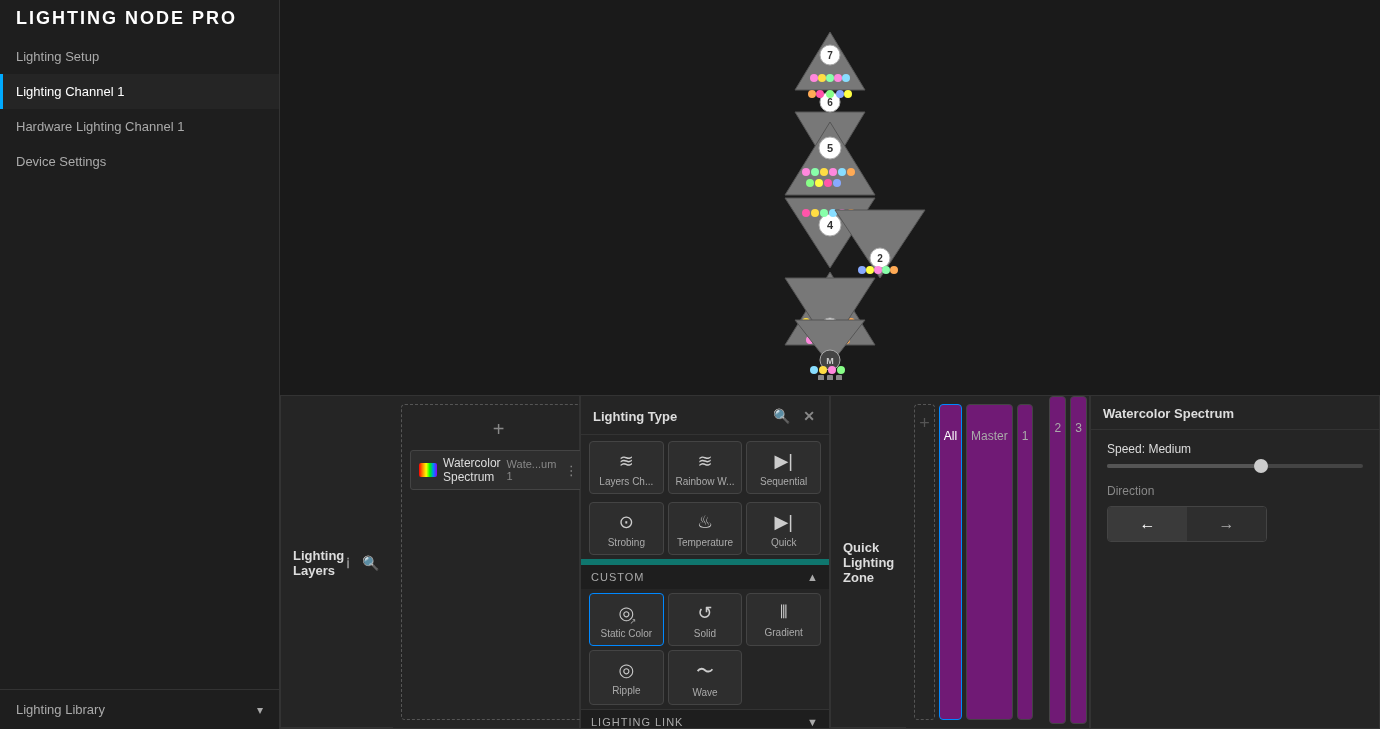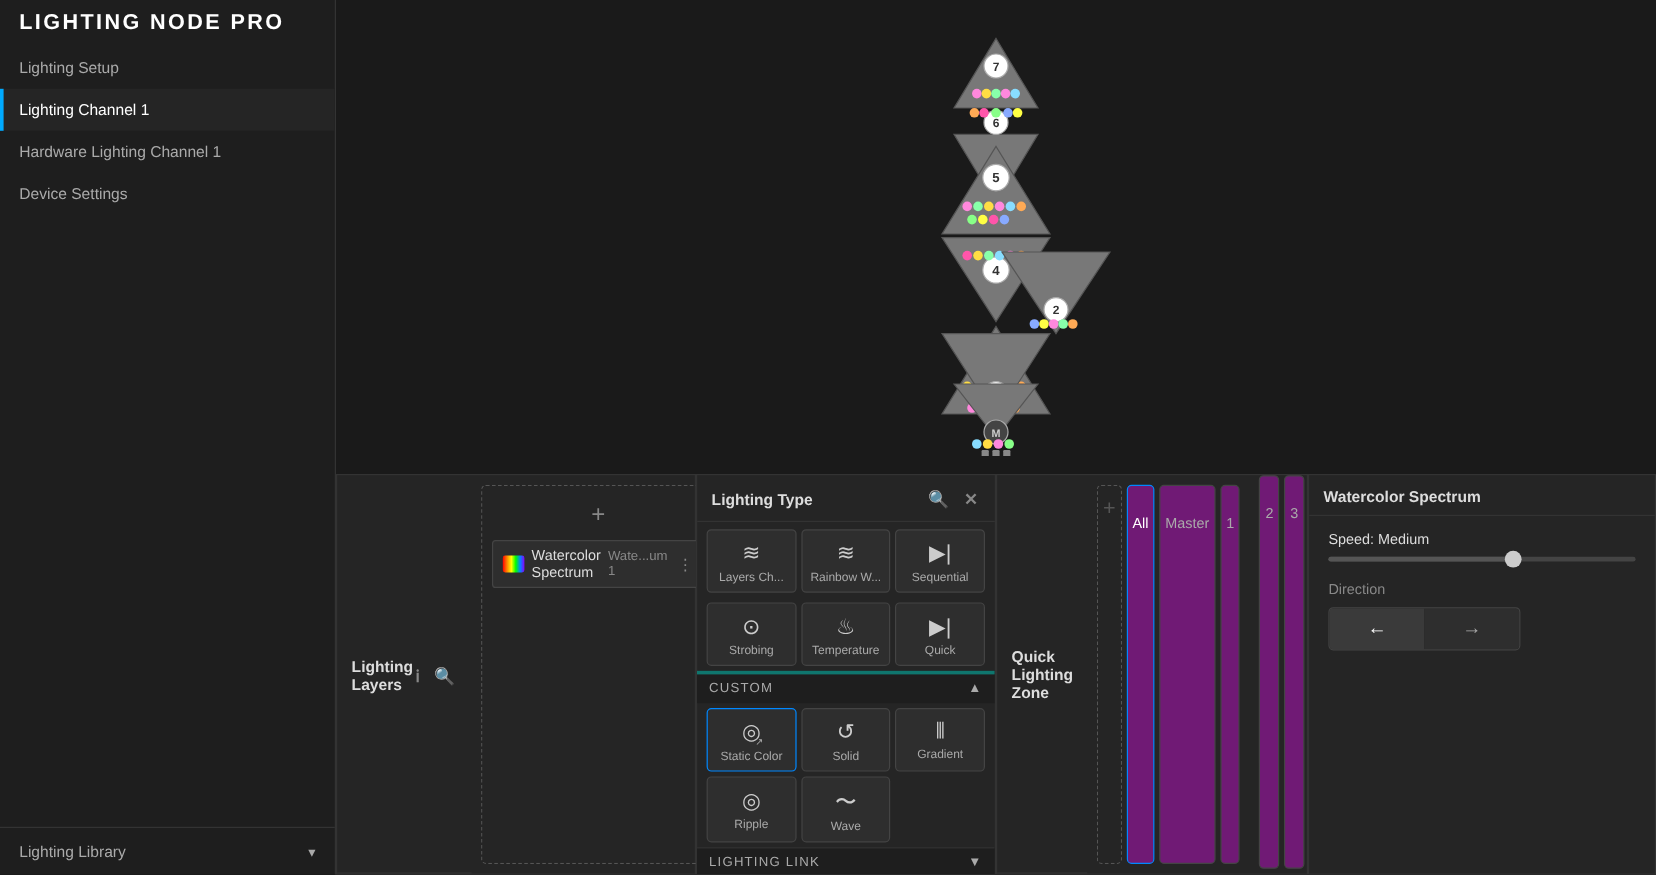--- a/index.html
+++ b/index.html
@@ -208,21 +208,21 @@
       display: flex;
       align-items: center;
       justify-content: space-between;
       padding: 6px 10px;
       cursor: pointer;
       color: #aaa;
       font-size: 11px;
       letter-spacing: 1px;
       text-transform: uppercase;
       background: #1e1e1e;
-      border-top: 3px solid #0f766e;
+      border-top: 6px solid #0f766e;
     }
 
     .lt-scroll {
       overflow-y: auto;
       flex: 1;
     }
     .lt-scroll::-webkit-scrollbar { width: 4px; }
     .lt-scroll::-webkit-scrollbar-track { background: #1e1e1e; }
     .lt-scroll::-webkit-scrollbar-thumb { background: #555; border-radius: 2px; }
 

